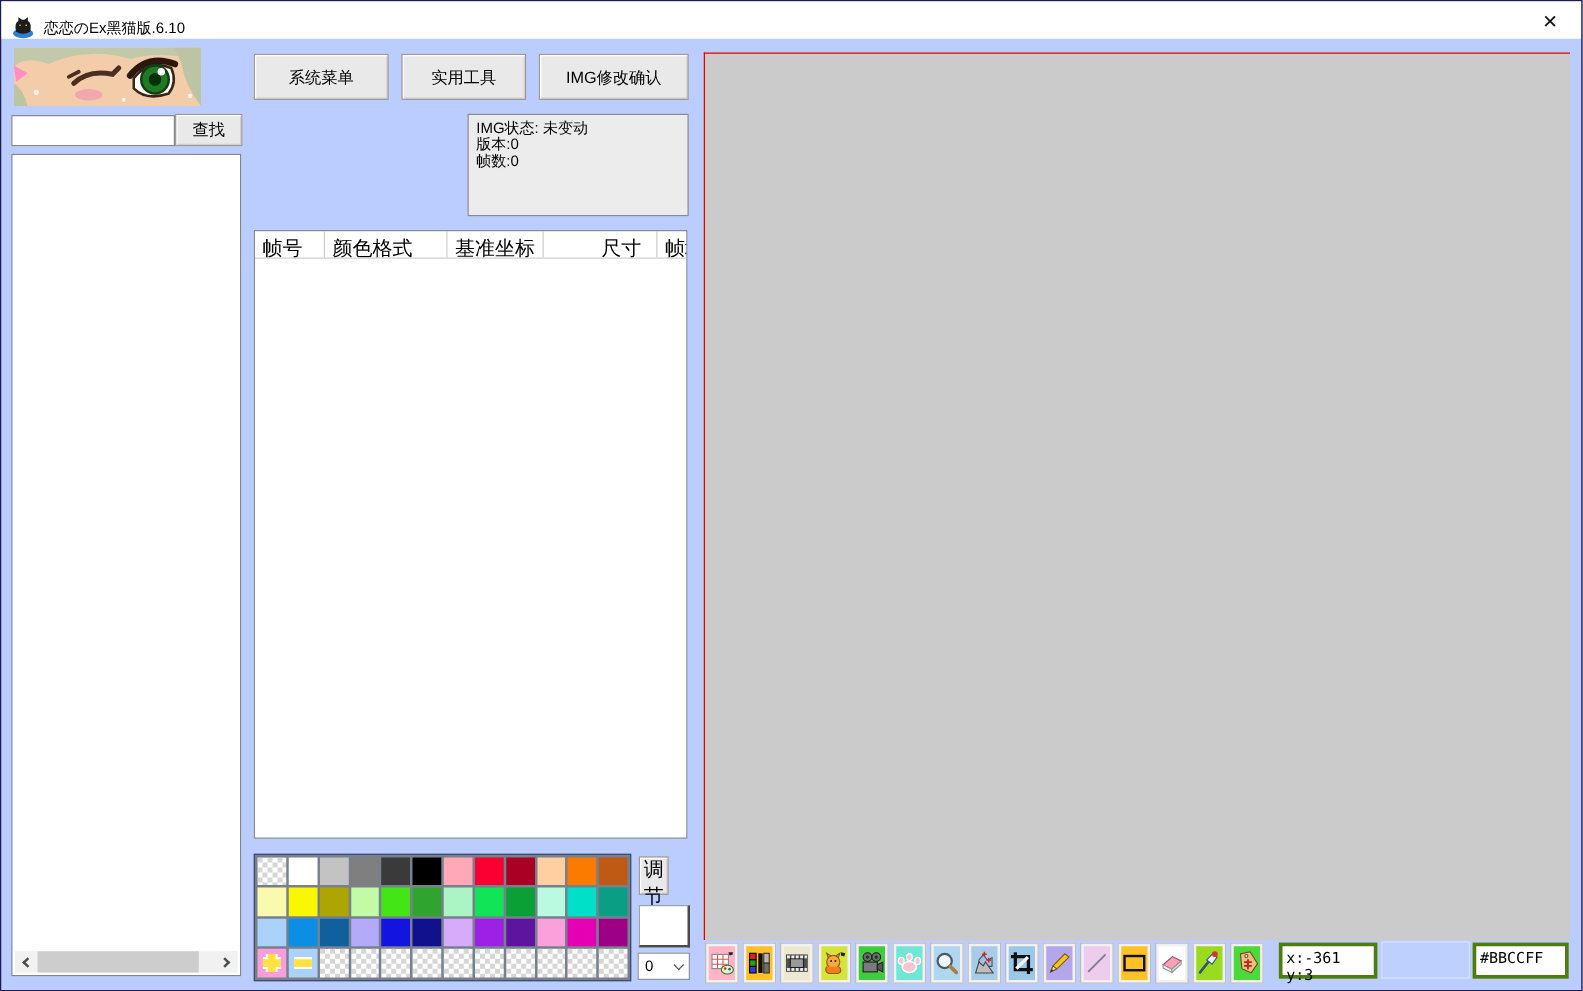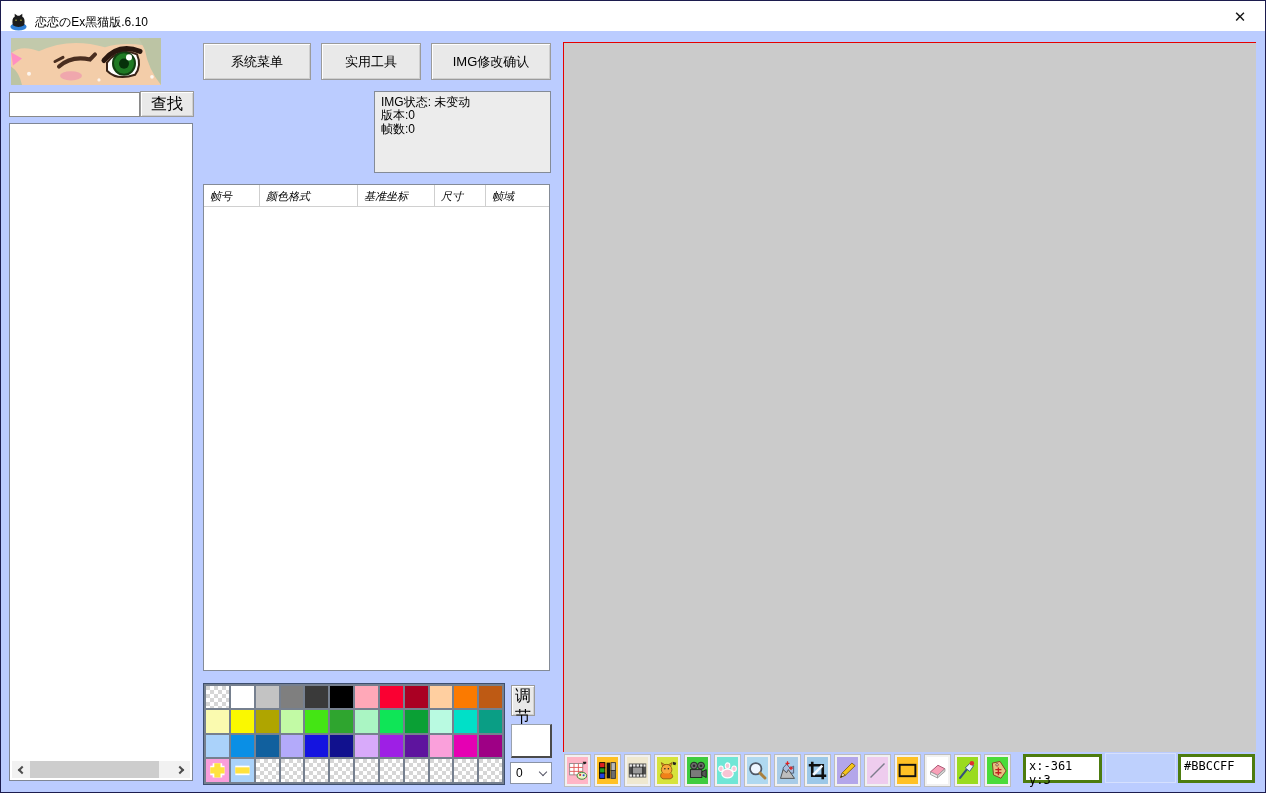--- a/index.html
+++ b/index.html
@@ -16,21 +16,21 @@
   .close-btn { margin-left:auto; width:34px; height:28px; background:none; border:none;
                font-size:15px; color:#111; cursor:default; }
 
   
   .banner { position:absolute; left:10px; top:37px; width:150px; height:47px; }
   .banner svg { width:100%; height:100%; display:block; }
   .search-input { position:absolute; left:8px; top:91px; width:131px; height:25px;
                   border:1px solid #898989; background:#fff; padding:0 4px; font-size:12px; }
   .btn { background:#e9e9e9; border:1px solid #9b9b9b; color:#000; font-family:inherit;
          box-shadow:inset 1px 1px 0 #ffffff, inset -1px -1px 0 #cfcfcf; }
-  .find-btn { position:absolute; left:139px; top:90px; width:54px; height:26px; font-size:16px; }
+  .find-btn { position:absolute; left:139px; top:90px; width:54px; height:26px; font-size:13px; }
   .listbox { position:absolute; left:8px; top:122px; width:184px; height:658px;
              background:#fff; border:1px solid #7f8694; }
   .listbox-header { font-size:12px; padding:7px 7px; color:#000; }
   .hscroll { position:absolute; left:2px; right:2px; bottom:2px; height:17px;
              background:#f1f1f1; display:flex; align-items:center; }
   .scroll-arrow { width:18px; height:17px; background:#f1f1f1; border:none;
                   display:flex; align-items:center; justify-content:center; }
   .chev { display:inline-block; width:6px; height:6px;
           border-left:2px solid #4d4d4d; border-bottom:2px solid #4d4d4d; }
   .chev.left  { transform:rotate(45deg);  margin-left:2px; }
@@ -46,24 +46,24 @@
   .menu-btn.b3 { left:430px; width:120px; }
   .info-panel { position:absolute; top:90px; height:82px; background:#ececec;
                 border:1px solid #848b97; font-size:12px; line-height:13.4px;
                 padding:4px 6px; color:#000; white-space:nowrap; overflow:hidden; }
   .info-panel.p1 { left:202px; width:164px; }
   .info-panel.p2 { left:373px; width:177px; }
 
   .frame-table { position:absolute; left:202px; top:183px; width:347px; height:487px;
                  background:#fff; border:1px solid #848b97; }
   .ft-header { display:flex; height:22px; border-bottom:1px solid #d0d0d0; }
-  .ft-col { font-size:11px; padding:4px 0 0 6px; border-right:1px solid #cfcfcf;
-            white-space:nowrap; overflow:hidden;font-style:italic; }
+  .ft-col { font-size:16px; padding:4px 0 0 6px; border-right:1px solid #cfcfcf;
+            white-space:nowrap; overflow:hidden; }
   .ft-col:nth-child(1){ width:56px; } .ft-col:nth-child(2){ width:98px; }
-  .ft-col:nth-child(3){ width:77px; } .ft-col:nth-child(4){ width:51px; }
+  .ft-col:nth-child(3){ width:77px; } .ft-col:nth-child(4){ width:51px;margin-left:40px; }
   .ft-col:nth-child(5){ flex:1; border-right:none; }
   .ft-body { height:463px; }
 
   .palette { position:absolute; left:202px; top:682px; width:302px; height:102px;
              background:#76808f; border:1px solid #3d4e6e; padding:2px; gap:2px;
              display:grid; grid-template-columns:repeat(12,1fr); grid-template-rows:repeat(4,1fr); }
   .swatch { width:100%; height:100%; }
   .swatch svg { width:100%; height:100%; display:block; }
   .checker { background:repeating-conic-gradient(#ffffff 0% 25%, #d6d6d6 0% 50%) 0 0/8px 8px; }
   .adjust-btn { position:absolute; left:510px; top:684px; width:24px; height:31px; font-size:16px; }

